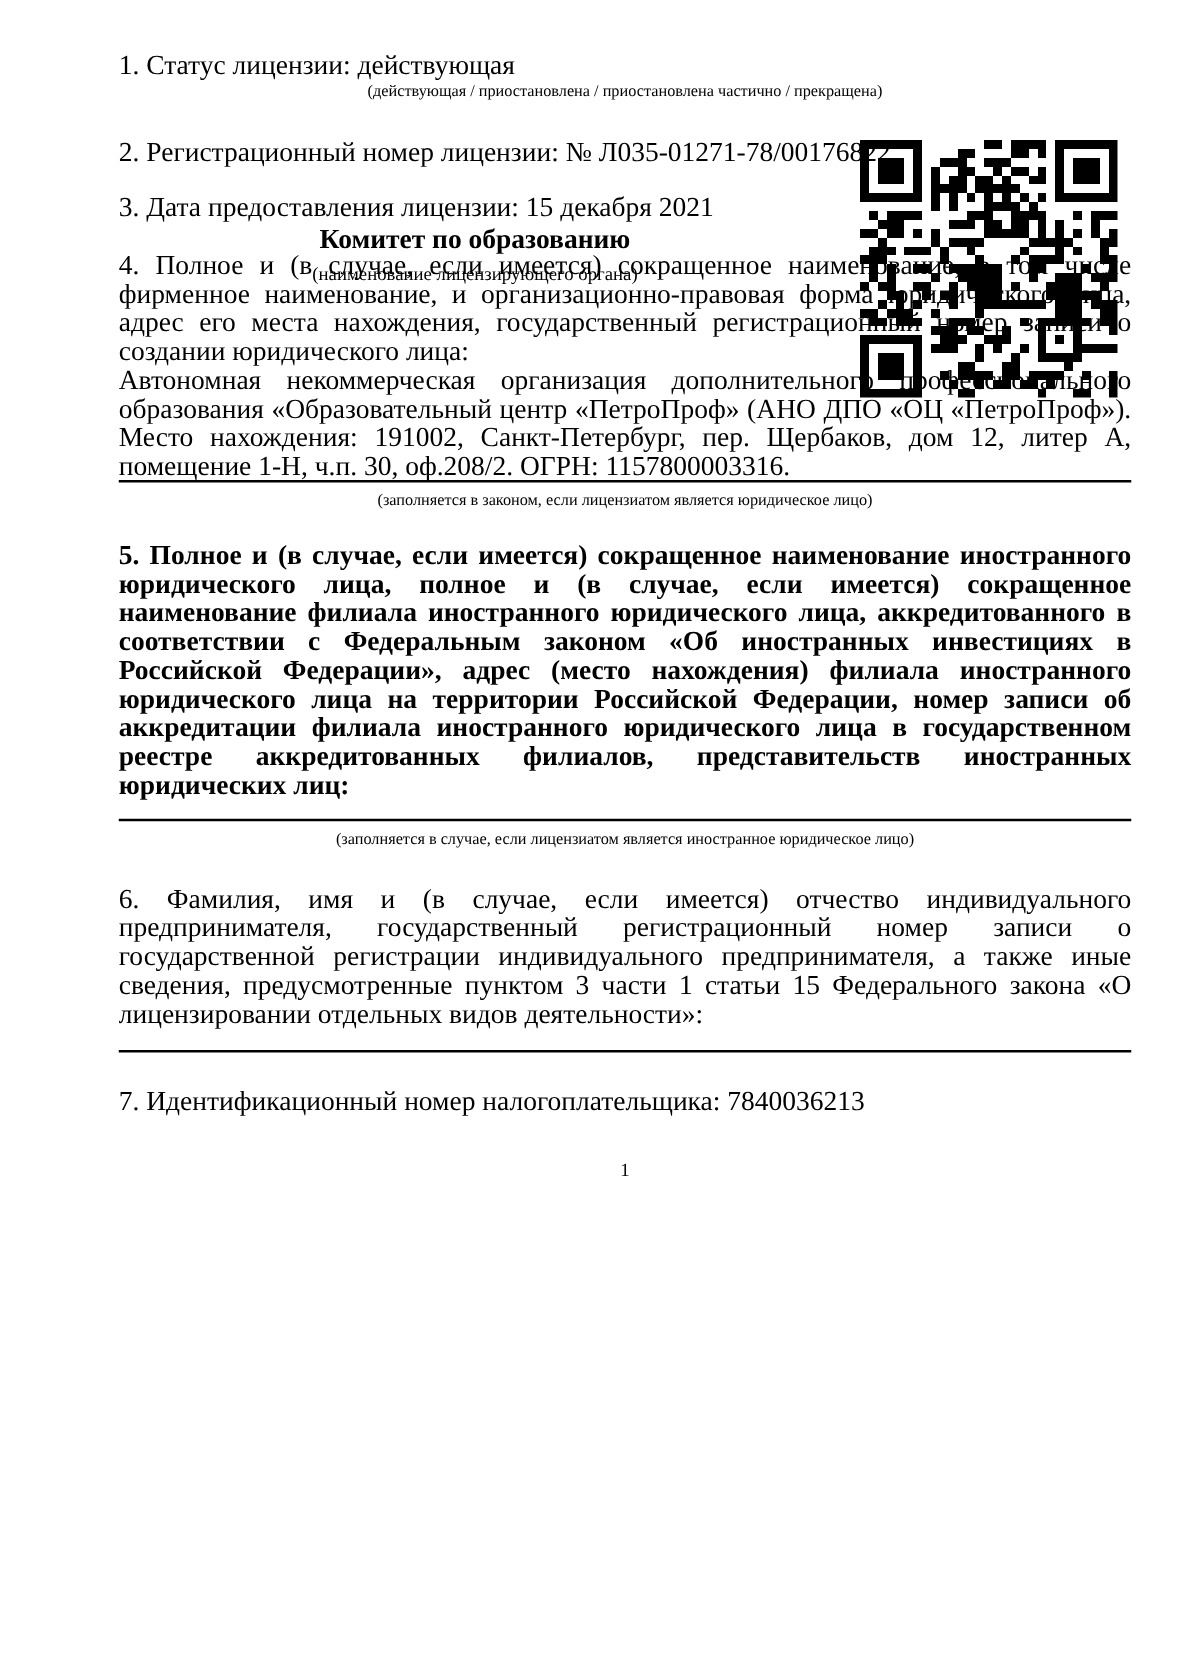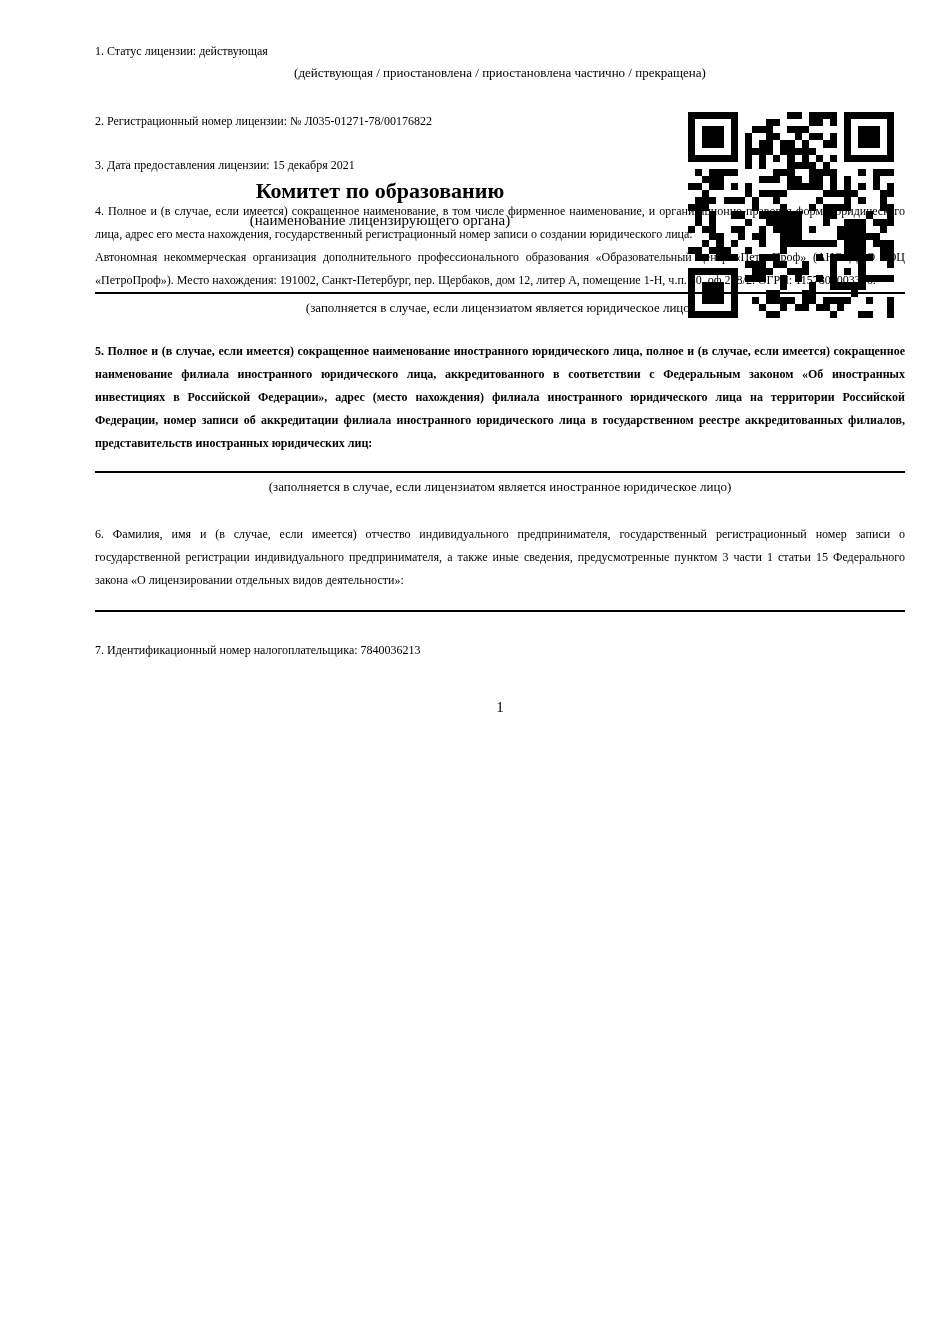--- a/index.html
+++ b/index.html
@@ -47,21 +47,21 @@
     top: 0;
     width: 810px;
   }
   .doc-title {
     margin-top: 381px;
     text-align: center;
     font-size: 17px;
     line-height: 23px;
   }
   .body-text {
-    font-size: 12px;
+    font-size: 22px;
     line-height: 23px;
     text-align: justify;
     text-align-last: left;
   }
   .note {
     font-size: 13px;
     line-height: 17px;
     text-align: center;
   }
   .rule {
@@ -111,21 +111,21 @@
     <div class="body-text mt-item1">1. Статус лицензии: действующая</div>
     <div class="note mt-note1">(действующая / приостановлена / приостановлена частично / прекращена)</div>
 
     <div class="body-text mt-item2">2. Регистрационный номер лицензии: № Л035-01271-78/00176822</div>
 
     <div class="body-text mt-item3">3. Дата предоставления лицензии: 15 декабря 2021</div>
 
     <div class="body-text mt-item4">4. Полное и (в случае, если имеется) сокращенное наименование, в том числе фирменное наименование, и организационно-правовая форма юридического лица, адрес его места нахождения, государственный регистрационный номер записи о создании юридического лица:</div>
     <div class="body-text">Автономная некоммерческая организация дополнительного профессионального образования «Образовательный центр «ПетроПроф» (АНО ДПО «ОЦ «ПетроПроф»). Место нахождения: 191002, Санкт-Петербург, пер. Щербаков, дом 12, литер А, помещение 1-Н, ч.п. 30, оф.208/2. ОГРН: 1157800003316.</div>
     <hr class="rule mt-rule4">
-    <div class="note mt-note4">(заполняется в случае, если лицензиатом является юридическое лицо)</div>
+    <div class="note mt-note4">(заполняется в законом, если лицензиатом является юридическое лицо)</div>
 
     <div class="body-text mt-item5">5. Полное и (в случае, если имеется) сокращенное наименование иностранного юридического лица, полное и (в случае, если имеется) сокращенное наименование филиала иностранного юридического лица, аккредитованного в соответствии с Федеральным законом «Об иностранных инвестициях в Российской Федерации», адрес (место нахождения) филиала иностранного юридического лица на территории Российской Федерации, номер записи об аккредитации филиала иностранного юридического лица в государственном реестре аккредитованных филиалов, представительств иностранных юридических лиц:</div>
     <hr class="rule mt-rule5">
     <div class="note mt-note5">(заполняется в случае, если лицензиатом является иностранное юридическое лицо)</div>
 
     <div class="body-text mt-item6">6. Фамилия, имя и (в случае, если имеется) отчество индивидуального предпринимателя, государственный регистрационный номер записи о государственной регистрации индивидуального предпринимателя, а также иные сведения, предусмотренные пунктом 3 части 1 статьи 15 Федерального закона «О лицензировании отдельных видов деятельности»:</div>
     <hr class="rule mt-rule6">
 
     <div class="body-text mt-item7">7. Идентификационный номер налогоплательщика: 7840036213</div>
 

